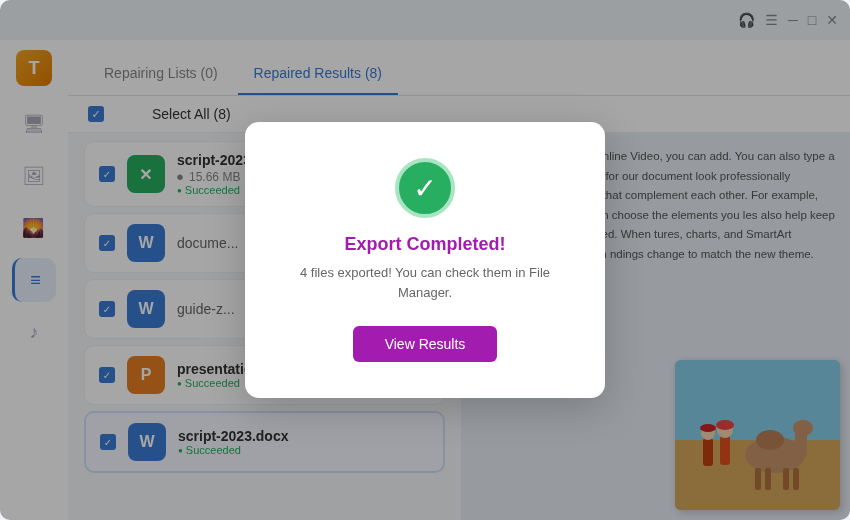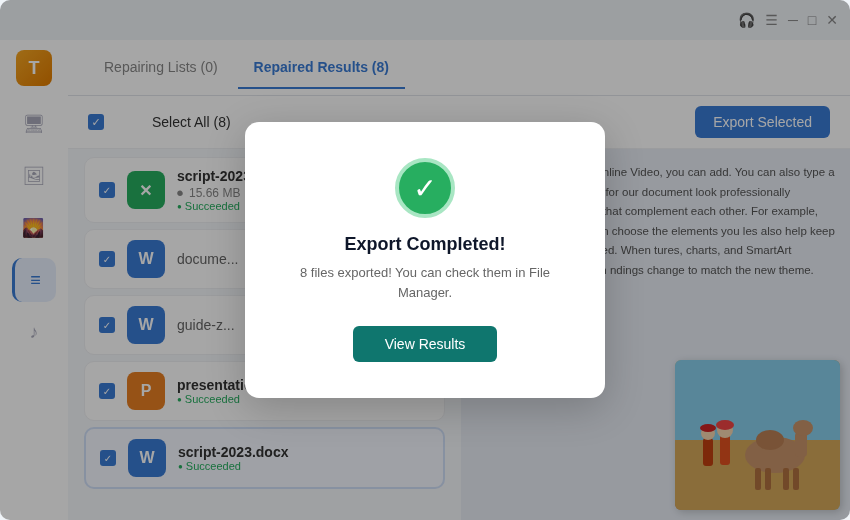--- a/index.html
+++ b/index.html
@@ -100,38 +100,38 @@
       flex-direction: column;
       background: #f5f7fa;
       overflow: hidden;
     }
 
     
     .tabs-bar {
       background: #ffffff;
       padding: 0 20px;
       display: flex;
-      align-items: center;
+      align-items: flex-end;
       height: 56px;
       flex-shrink: 0;
       border-bottom: 1px solid #e0e4ea;
     }
     .tab {
       padding: 12px 16px;
       font-size: 14px;
       color: #888;
       cursor: pointer;
       border-bottom: 2px solid transparent;
       margin-right: 4px;
       white-space: nowrap;
     }
     .tab.active {
       color: #3a7bd5;
       border-bottom: 2px solid #3a7bd5;
-      font-weight: 700;
+      font-weight: 400;
     }
 
     
     .toolbar {
       background: #ffffff;
       padding: 10px 20px;
       display: flex;
       align-items: center;
       justify-content: space-between;
       flex-shrink: 0;
@@ -280,31 +280,31 @@
       align-items: center;
       justify-content: center;
       margin: 0 auto 16px;
       font-size: 28px;
       color: white;
       border: 4px solid #a8e6c3;
     }
     .modal-title {
       font-size: 18px;
       font-weight: 700;
-      color: #0f172a;
+      color: #a21caf;
       margin-bottom: 8px;
     }
     .modal-message {
       font-size: 13px;
       color: #666;
       margin-bottom: 24px;
       line-height: 1.5;
     }
     .modal-btn {
-      background: #0f766e;
+      background: #a21caf;
       color: white;
       border: none;
       border-radius: 6px;
       padding: 10px 32px;
       font-size: 14px;
       cursor: pointer;
       font-weight: 500;
     }
   </style>
 </head>
@@ -340,21 +340,20 @@
       <div class="tabs-bar">
         <div class="tab">Repairing Lists (0)</div>
         <div class="tab active">Repaired Results (8)</div>
       </div>
 
       <div class="toolbar">
         <div class="select-all-area">
           <div class="checkbox-blue">✓</div>
           <span class="select-all-label">Select All (8)</span>
         </div>
-        <button class="export-btn">Export Selected</button>
       </div>
 
       <div style="flex:1; display:flex; overflow:hidden; position:relative;">
 
         <div class="file-list" style="width: 530px; flex-shrink:0;">
 
           <div class="file-item">
             <div class="file-checkbox">✓</div>
             <div class="file-icon icon-green">✕</div>
             <div class="file-info">
@@ -441,18 +440,18 @@
 
       </div>
 
     </div>
   </div>
 
   <div class="modal-overlay">
     <div class="modal">
       <div class="modal-icon">✓</div>
       <div class="modal-title">Export Completed!</div>
-      <div class="modal-message">8 files exported! You can check them in File Manager.</div>
+      <div class="modal-message">4 files exported! You can check them in File Manager.</div>
       <button class="modal-btn">View Results</button>
     </div>
   </div>
 
 </div>
 
 </body></html>

